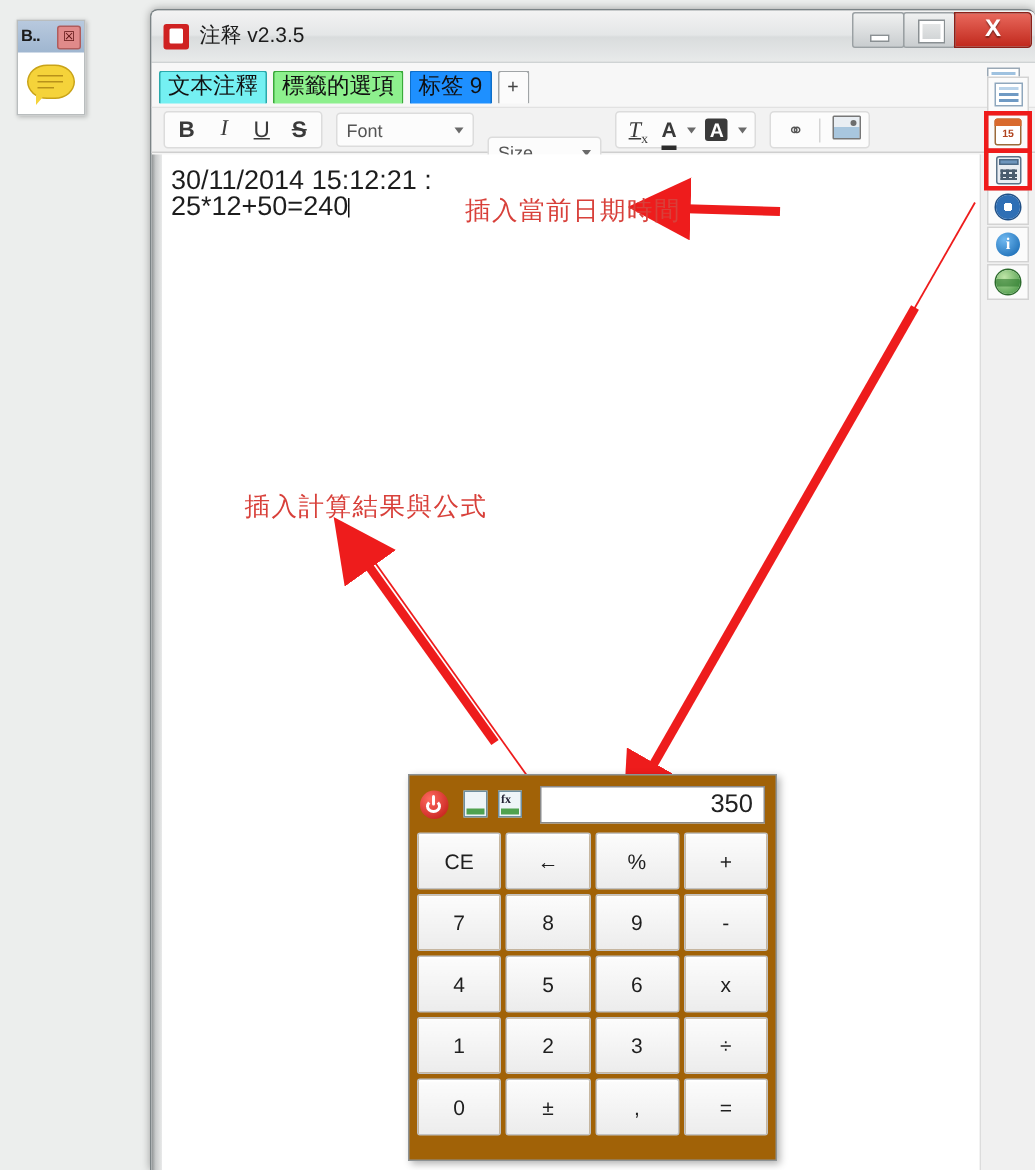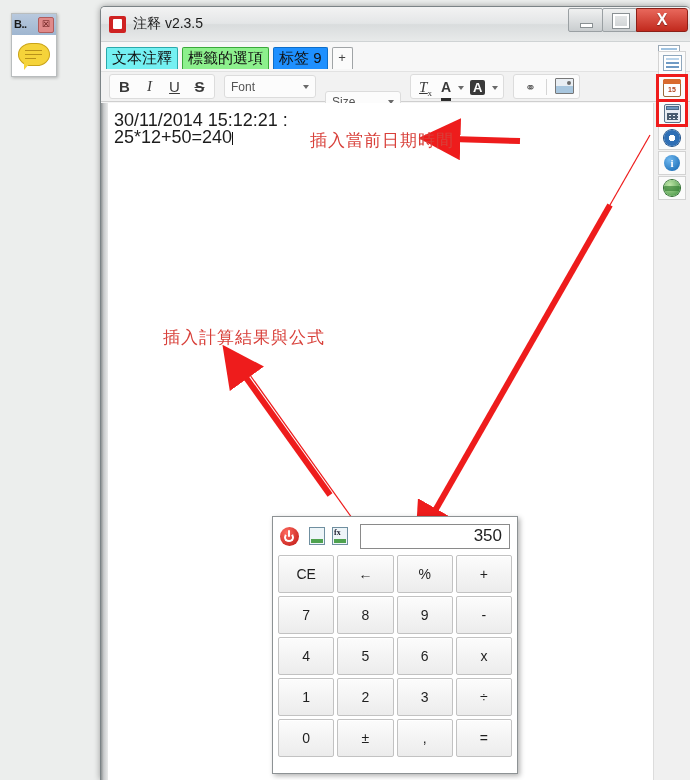--- a/index.html
+++ b/index.html
@@ -485,21 +485,21 @@
     pointer-events: none;
   }
 
   
   #calculator {
     position: absolute;
     left: 272px;
     top: 516px;
     width: 246px;
     height: 258px;
-    background: #ffffff;
+    background: #a16207;
     border: 1px solid #8d9294;
     box-shadow: 2px 2px 5px rgba(0,0,0,.3);
     z-index: 70;
     box-sizing: border-box;
   }
   #calc-head {
     height: 38px;
     display: flex;
     align-items: center;
     padding: 0 7px;

